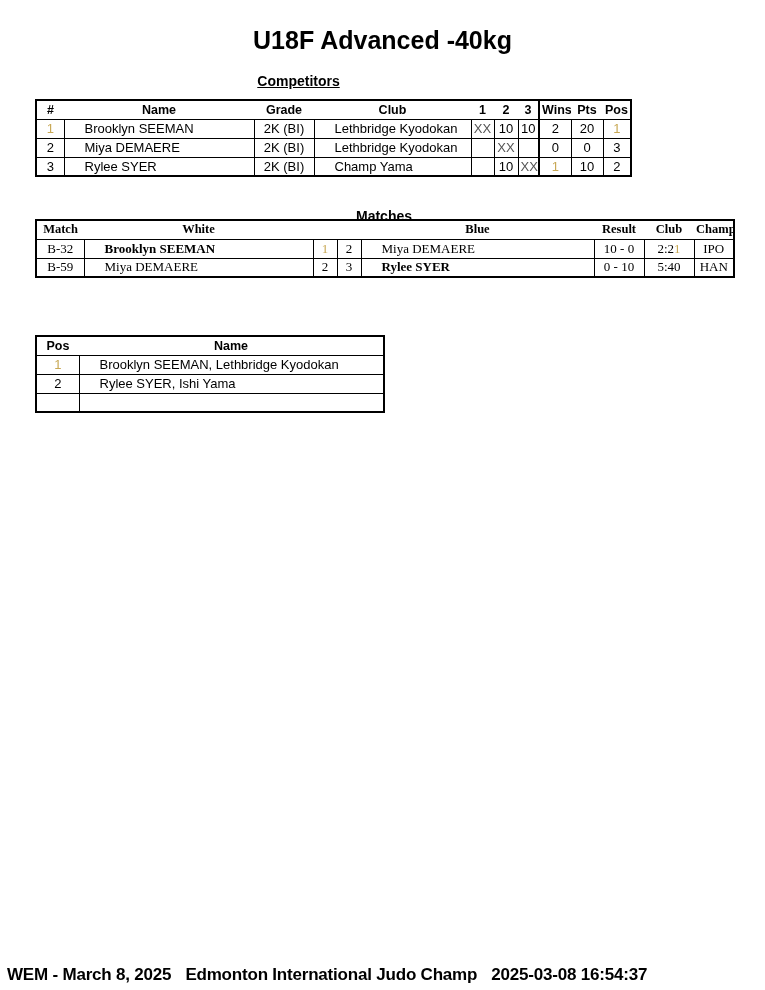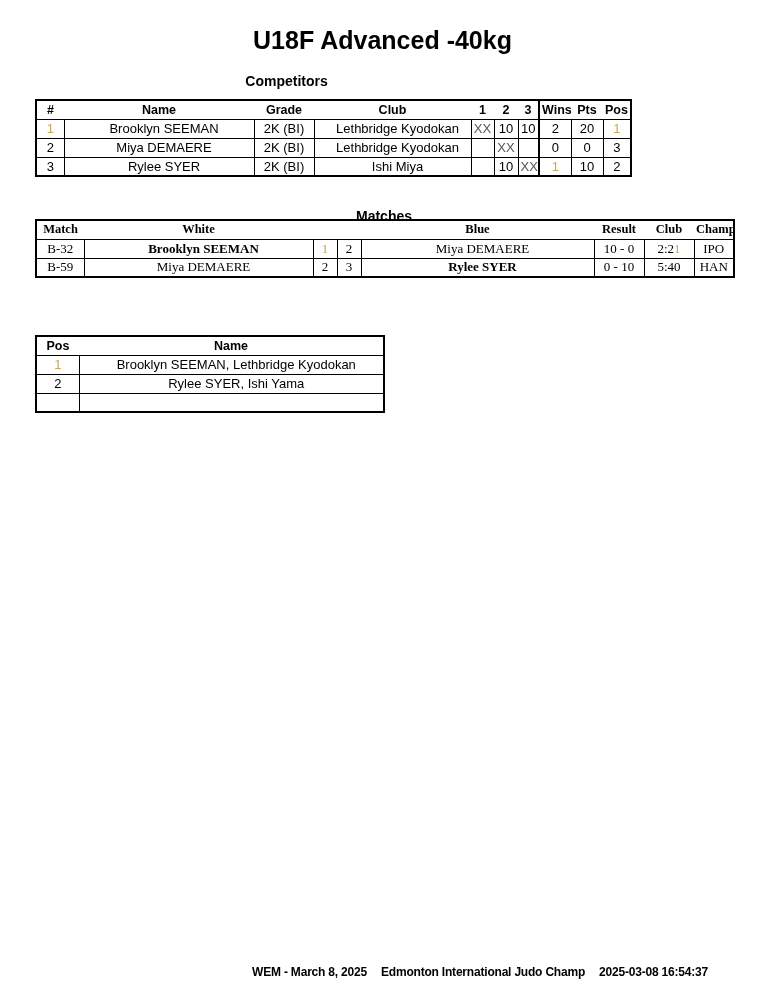--- a/index.html
+++ b/index.html
@@ -14,21 +14,21 @@
   .page-title{
     position:absolute;top:26px;left:0;width:765px;
     text-align:center;
     font-size:25px;font-weight:bold;letter-spacing:0px;
   }
   .section-heading{
     position:absolute;
     text-align:center;
     font-size:14px;font-weight:bold;
   }
-  #competitors-heading{left:35px;top:73px;width:503px;}
+  #competitors-heading{left:47px;top:73px;width:503px;text-decoration:underline;}
   #matches-heading{left:35px;top:208px;width:698px;text-align:center;}
   #results-heading{left:35px;top:313px;width:348px;}
 
   table.sheet{
     position:absolute;
     border-collapse:collapse;
     table-layout:fixed;
     border:2px solid #000;
     font-size:13px;
   }
@@ -38,34 +38,34 @@
     font-size:12.5px;font-weight:bold;
     text-align:center;padding:0 2px;
     white-space:nowrap;overflow:hidden;
   }
   table.sheet td{
     border:1px solid #000;
     padding:0 2px;
     text-align:center;
     white-space:nowrap;overflow:hidden;
   }
-  table.sheet td.left, table.sheet th.left{text-align:center;padding-left:12px;}
+  table.sheet td.left, table.sheet th.left{text-align:left;padding-left:20px;}
   .thick-left{border-left:2px solid #000 !important;}
   .gold{color:var(--gold,#C8A855);}
   .xx{color:var(--xx,#555555);}
   .b{font-weight:bold;}
 
   #competitors-table{left:35px;top:99px;width:595px;}
   #matches-table{left:35px;top:219px;width:698px;font-family:Liberation Serif, serif;}
   #results-table{left:35px;top:335px;width:348px;}
 
   .footer{
     position:absolute;top:965px;left:0;width:715px;
-    text-align:right;
-    font-size:12px;font-weight:bold;letter-spacing:-0.2px;
+    text-align:left;
+    font-size:17px;font-weight:bold;letter-spacing:-0.2px;
     white-space:nowrap;
   }
   .footer span{margin:0 7px;}
 </style>
 </head>
 <body>
 
 <div class="page">
 
   <div class="page-title">U18F Advanced -40kg</div>
@@ -119,21 +119,21 @@
       <td class="xx">XX</td>
       <td></td>
       <td class="thick-left">0</td>
       <td>0</td>
       <td>3</td>
     </tr>
     <tr>
       <td>3</td>
       <td class="left">Rylee SYER</td>
       <td>2K (BI)</td>
-      <td class="left">Ishi Miya</td>
+      <td class="left">Champ Yama</td>
       <td></td>
       <td>10</td>
       <td class="xx">XX</td>
       <td class="thick-left gold">1</td>
       <td>10</td>
       <td>2</td>
     </tr>
   </tbody>
     </table>
 

